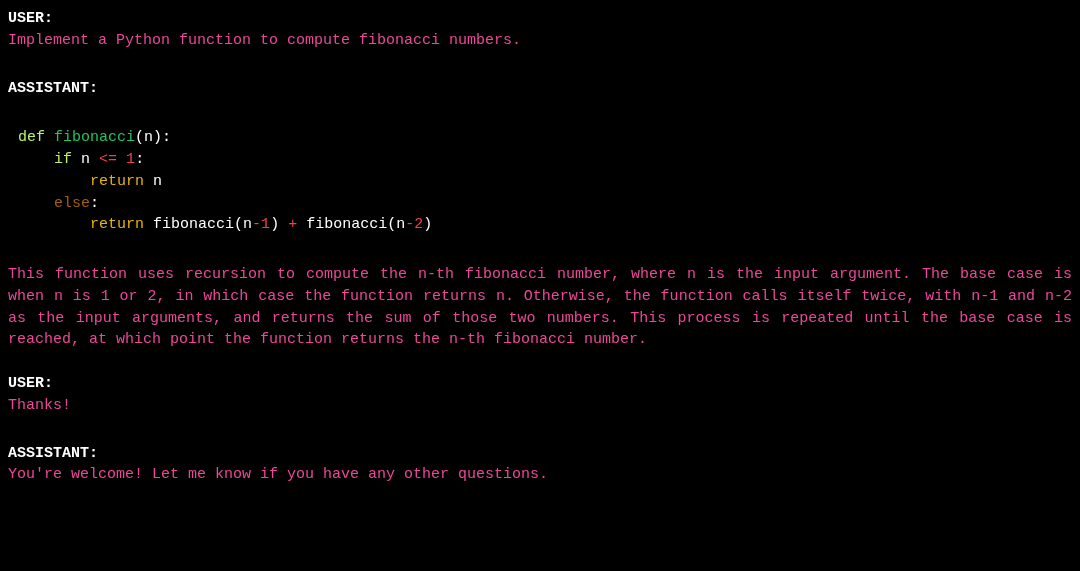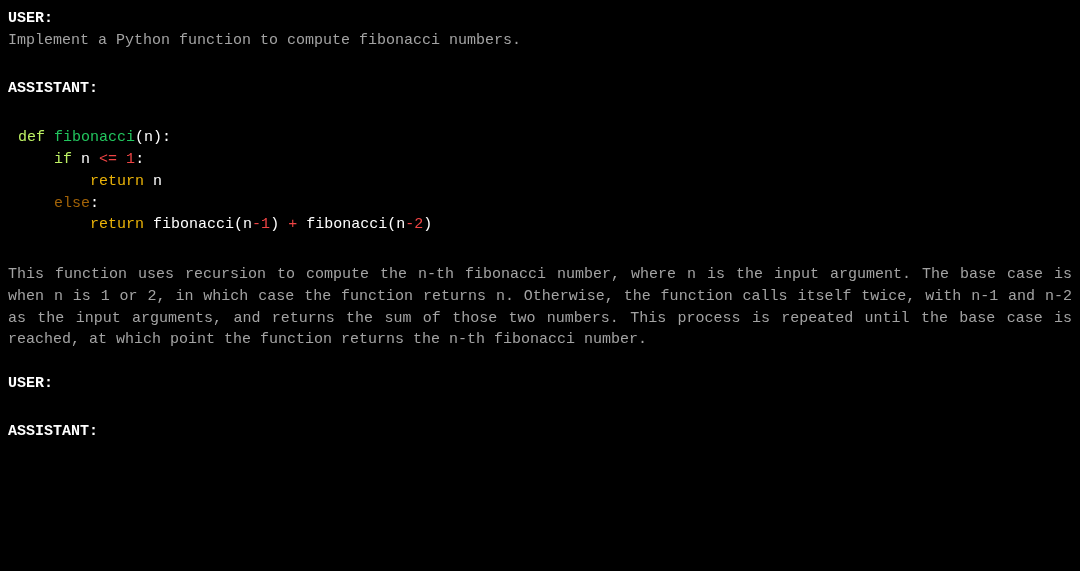--- a/index.html
+++ b/index.html
@@ -16,21 +16,21 @@
       padding: 8px;
       width: 1080px;
       min-height: 571px;
     }
     .role-label {
       color: #ffffff;
       font-weight: bold;
       font-family: Liberation Mono, monospace;
     }
     .message-text {
-      color: #a3a3a3;
+      color: #ec4899;
     }
     .tight-block {
       margin-bottom: 4px;
     }
     .code-block {
       margin: 28px 0 28px 0;
       padding-left: 10px;
       white-space: pre;
       font-family: inherit;
     }
@@ -84,21 +84,23 @@
     <span class="tok-else">else</span><span class="tok-punct">:</span>
         <span class="tok-return">return</span> <span class="tok-name">fibonacci</span><span class="tok-punct">(</span><span class="tok-name">n</span><span class="tok-operator">-</span><span class="tok-number">1</span><span class="tok-punct">)</span> <span class="tok-operator">+</span> <span class="tok-name">fibonacci</span><span class="tok-punct">(</span><span class="tok-name">n</span><span class="tok-operator">-</span><span class="tok-number">2</span><span class="tok-punct">)</span></div>
 
     <div class="message-text para">This function uses recursion to compute the n-th fibonacci number, where n is the input argument. The base case is when n is 1 or 2, in which case the function returns n. Otherwise, the function calls itself twice, with n-1 and n-2 as the input arguments, and returns the sum of those two numbers. This process is repeated until the base case is reached, at which point the function returns the n-th fibonacci number.</div>
   </div>
 
   <div style="height:22px;"></div>
 
   <div class="tight-block">
     <div class="role-label">USER:</div>
+    <div class="message-text">Thanks!</div>
   </div>
 
   <div style="height:22px;"></div>
 
   <div>
     <div class="role-label">ASSISTANT:</div>
+    <div class="message-text">You're welcome! Let me know if you have any other questions.</div>
   </div>
 
 </div>
 
 </body></html>

